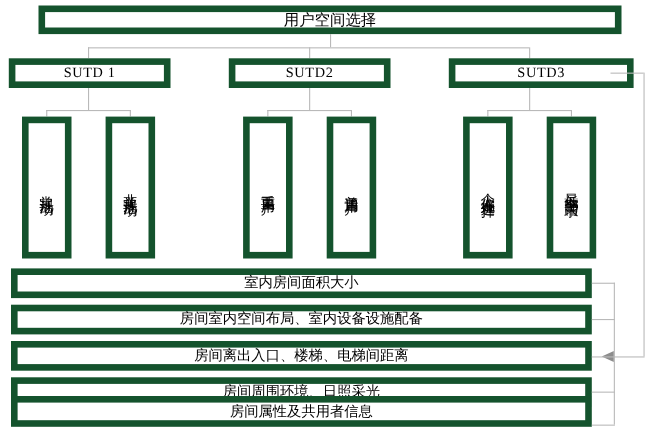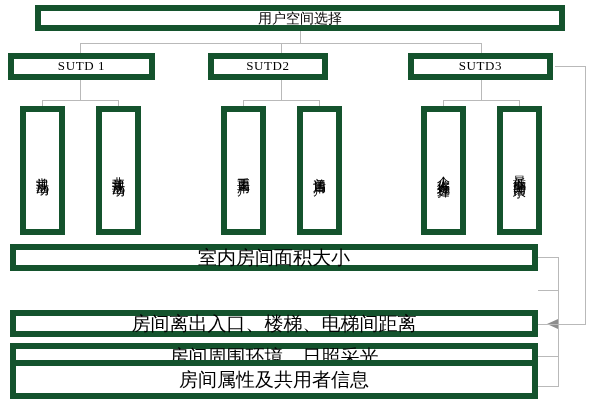--- a/index.html
+++ b/index.html
@@ -41,21 +41,21 @@
   }
   .box-vert {
     font-size: 13px;
     writing-mode: vertical-rl;
     text-orientation: upright;
     letter-spacing: 2px;
     padding: 6px 0;
     line-height: 1.0;
   }
   .box-attr {
-    font-size: 19px;
+    font-size: 13px;
   }
   
   .ln-h {
     position: absolute;
     height: 0;
     border-top: 1px solid #b9b9b9;
   }
   .ln-v {
     position: absolute;
     width: 0;
@@ -79,22 +79,22 @@
 
   <div class="ln-v" style="left:300px; top:31px; height:12px;"></div>
 
   <div class="ln-h" style="left:80px; top:43px; width:401px;"></div>
 
   <div class="ln-v" style="left:80px; top:43px; height:10px;"></div>
   <div class="ln-v" style="left:281px; top:43px; height:10px;"></div>
   <div class="ln-v" style="left:481px; top:43px; height:10px;"></div>
 
   <div class="box box-level2" style="left:8px; top:53px; width:147px; height:27px;">SUTD 1</div>
-  <div class="box box-level2" style="left:208px; top:53px; width:120px; height:27px;">SUTD2</div>
-  <div class="box box-level2" style="left:408px; top:53px; width:145px; height:27px;">SUTD3</div>
+  <div class="box box-level2" style="left:208px; top:53px; width:147px; height:27px;">SUTD2</div>
+  <div class="box box-level2" style="left:408px; top:53px; width:168px; height:27px;">SUTD3</div>
 
   <div class="ln-v" style="left:80px; top:80px; height:20px;"></div>
   <div class="ln-h" style="left:42px; top:100px; width:77px;"></div>
   <div class="ln-v" style="left:42px; top:100px; height:6px;"></div>
   <div class="ln-v" style="left:118px; top:100px; height:6px;"></div>
 
   <div class="ln-v" style="left:281px; top:80px; height:20px;"></div>
   <div class="ln-h" style="left:243px; top:100px; width:77px;"></div>
   <div class="ln-v" style="left:243px; top:100px; height:6px;"></div>
   <div class="ln-v" style="left:319px; top:100px; height:6px;"></div>
@@ -107,23 +107,24 @@
   <div class="box box-vert" style="left:20px; top:106px; width:45px; height:129px;">常规活动</div>
   <div class="box box-vert" style="left:96px; top:106px; width:45px; height:129px;">非常规活动</div>
 
   <div class="box box-vert" style="left:221px; top:106px; width:45px; height:129px;">重要用户</div>
   <div class="box box-vert" style="left:297px; top:106px; width:45px; height:129px;">普通用户</div>
 
   <div class="box box-vert" style="left:421px; top:106px; width:45px; height:129px;">个人偏好选择</div>
   <div class="box box-vert" style="left:497px; top:106px; width:45px; height:129px;">最低空间需求</div>
 
   <div class="box box-attr" style="left:10px; top:244px; width:528px; height:27px;">室内房间面积大小</div>
+  <div class="box box-attr" style="left:10px; top:277px; width:528px; height:27px;">房间室内空间布局、室内设备设施配备</div>
   <div class="box box-attr" style="left:10px; top:343px; width:528px; height:27px;">房间周围环境、日照采光</div>
   <div class="box box-attr" style="left:10px; top:310px; width:528px; height:27px;">房间离出入口、楼梯、电梯间距离</div>
-  <div class="box box-attr" style="left:10px; top:360px; width:528px; height:39px;">房间属性及共用者信息</div>
+  <div class="box box-attr" style="left:10px; top:360px; width:528px; height:28px;">房间属性及共用者信息</div>
 
   <div class="ln-h" style="left:555px; top:66px; width:30px;"></div>
 
   <div class="ln-v" style="left:585px; top:66px; height:258px;"></div>
 
   <div class="ln-h" style="left:558px; top:324px; width:28px;"></div>
 
   <div class="arrow-left" style="left:547px; top:319px;"></div>
 
   <div class="ln-v" style="left:558px; top:257px; height:129px;"></div>

